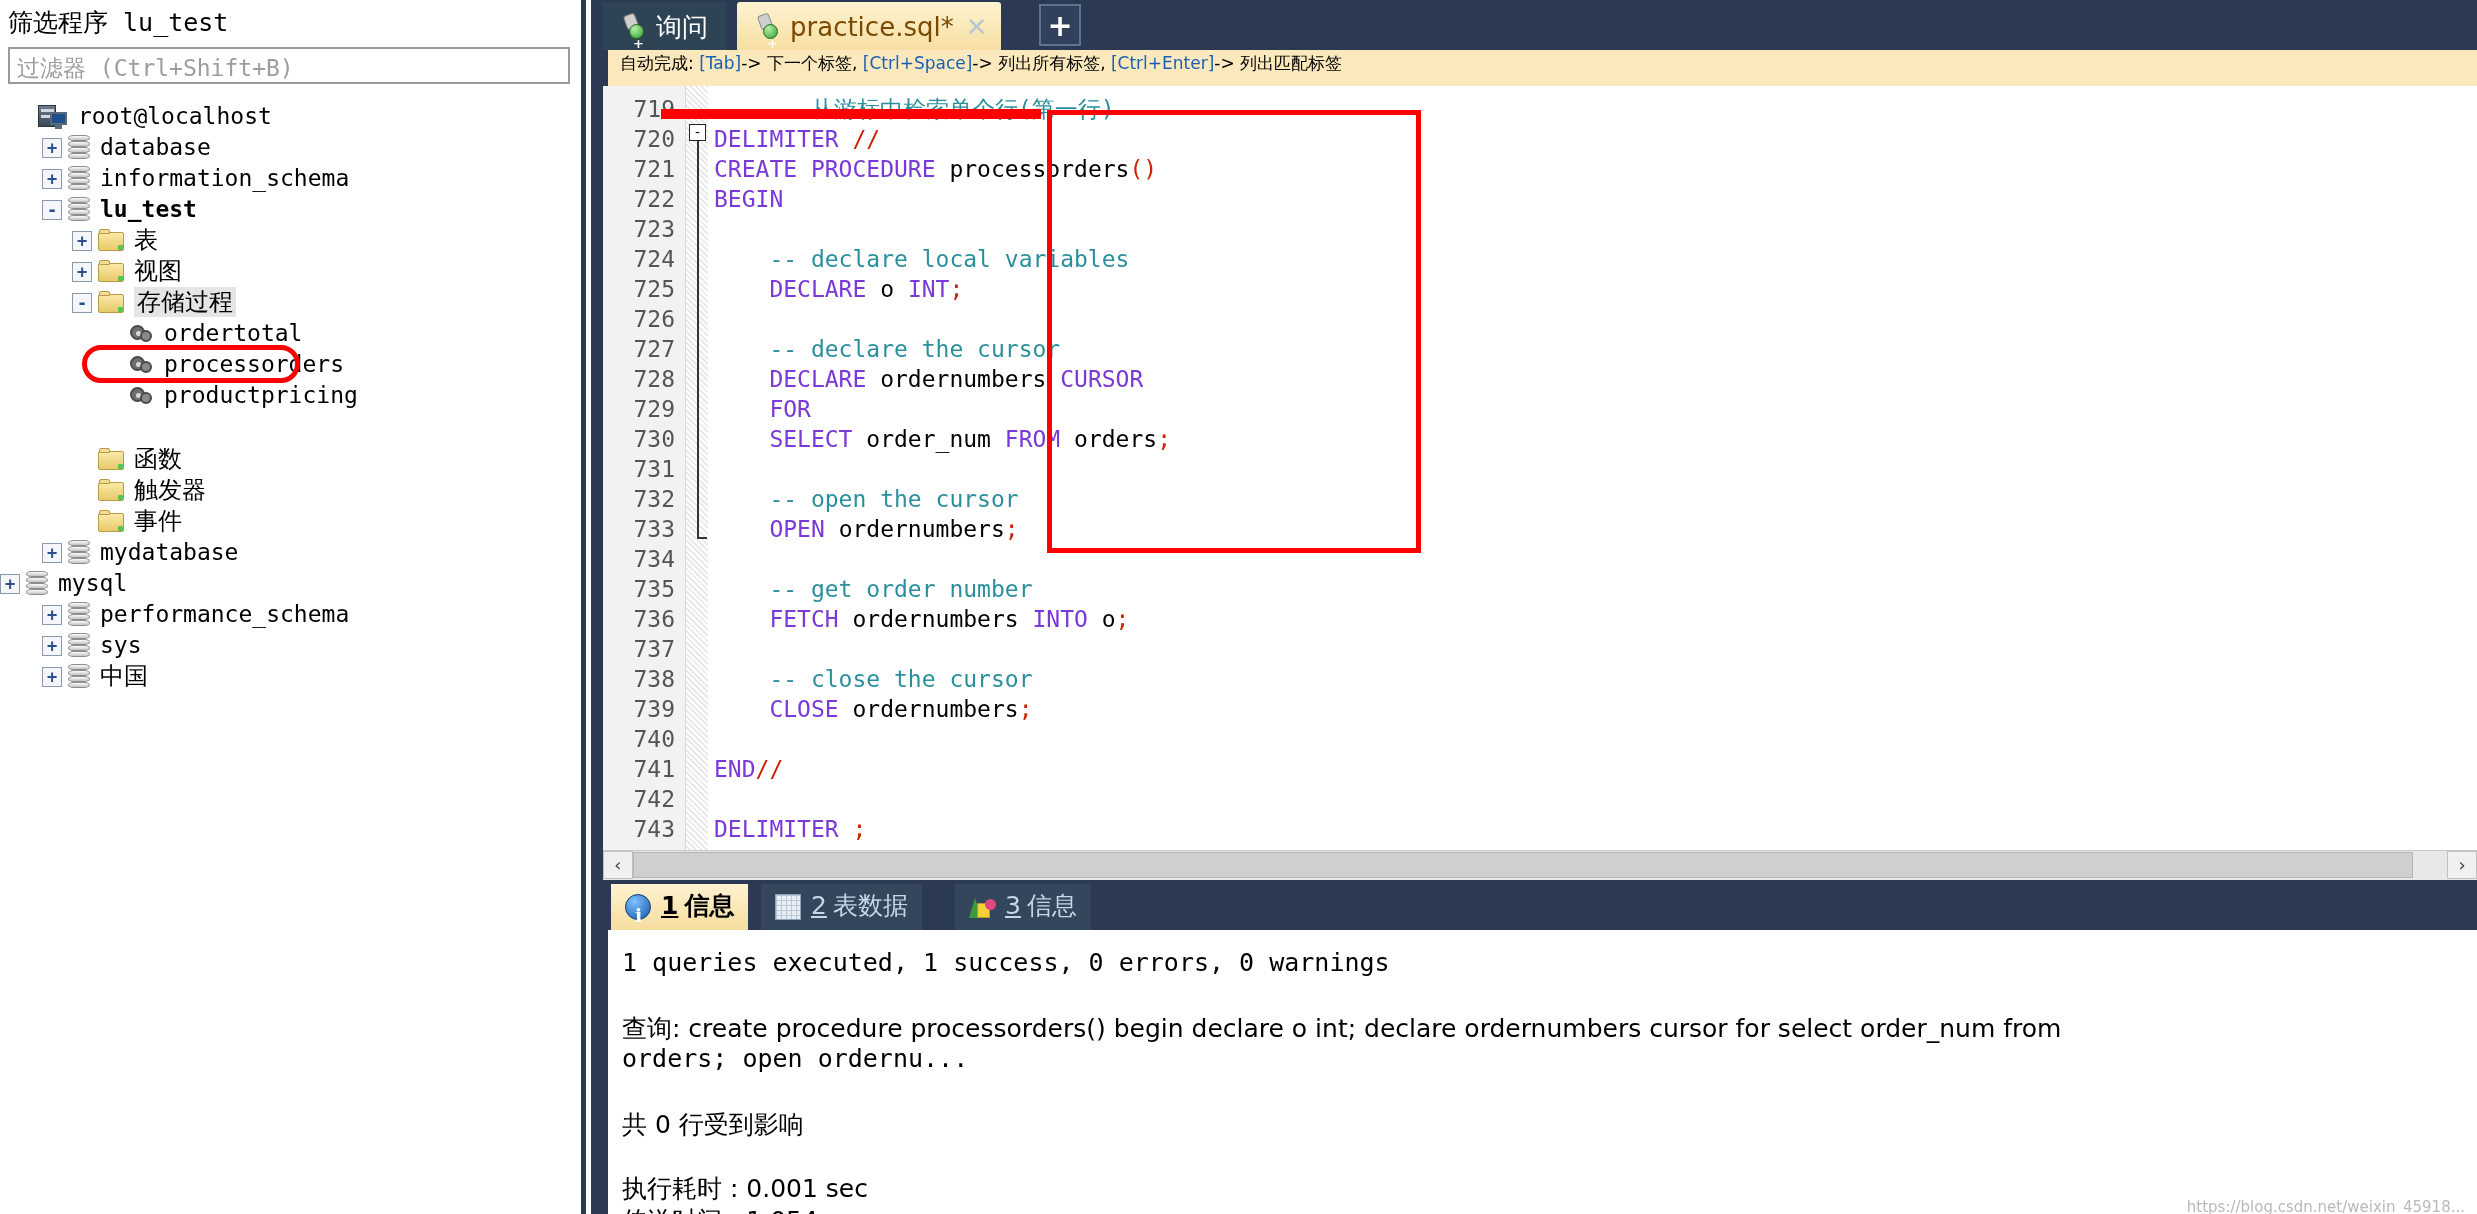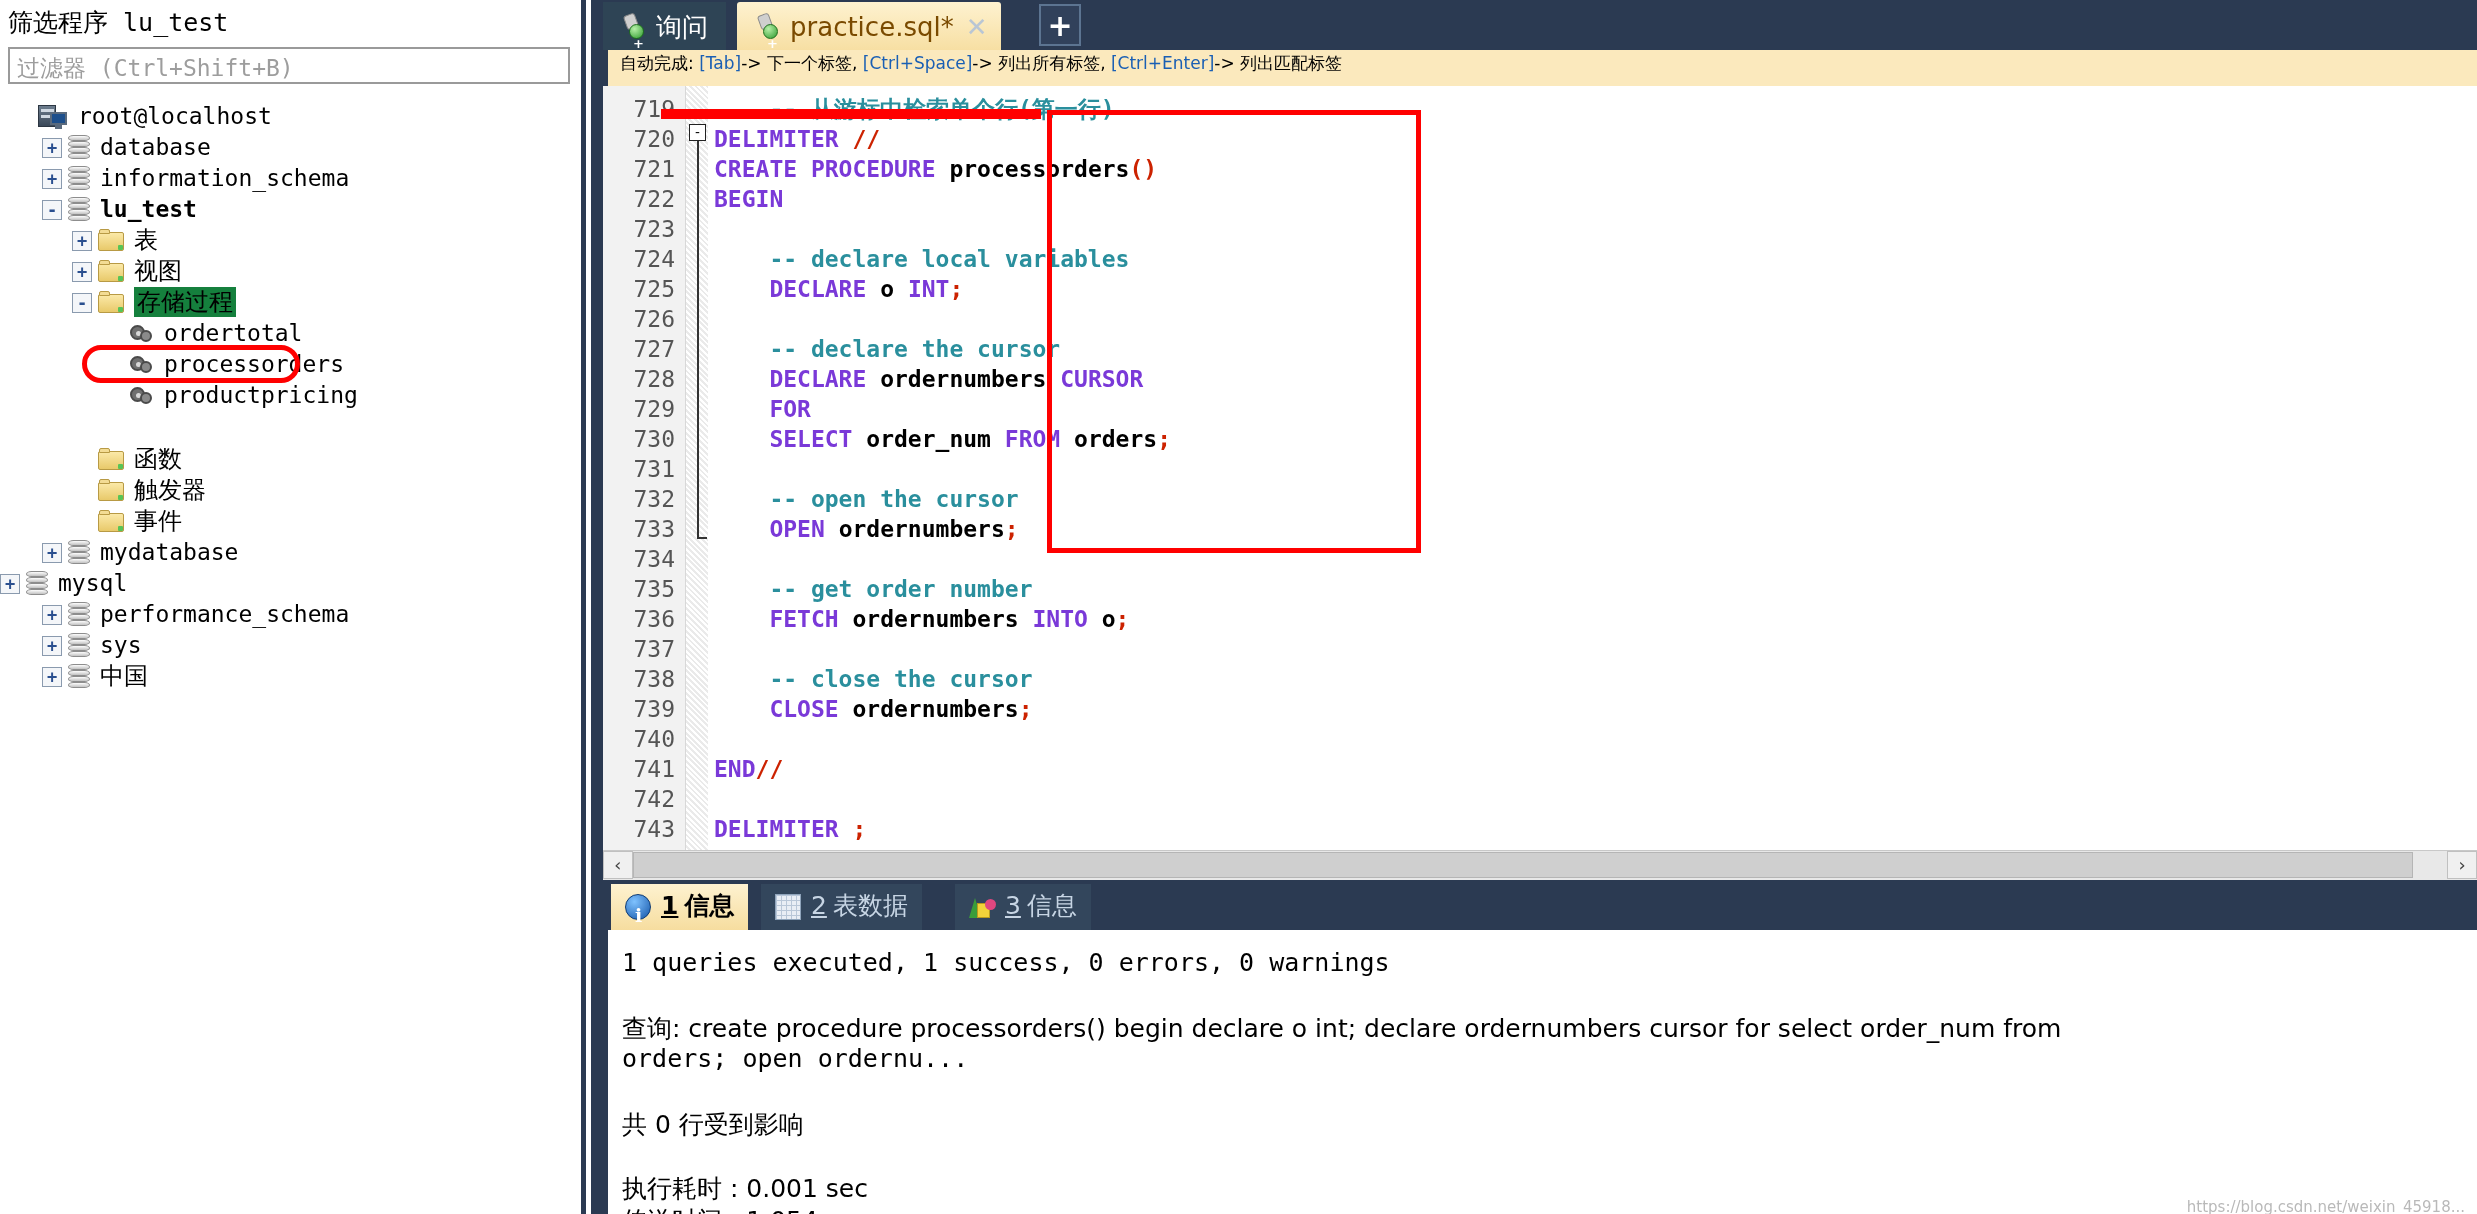--- a/index.html
+++ b/index.html
@@ -40,21 +40,21 @@
     position:relative;height:31px;line-height:31px;white-space:nowrap;
     font-family:"DejaVu Sans Mono","Liberation Mono",monospace;
     font-size:23px;color:#000;
   }
   .node .lbl{vertical-align:middle;}
   .node.bold .lbl{font-weight:bold;}
   .node.cjk .lbl{
     font-family:"DejaVu Sans","Liberation Sans",sans-serif;
     font-size:24px;
   }
-  .node .lbl.sel{background:#15803d;padding:1px 3px;}
+  .node .lbl.sel{background:#e5e5e5;padding:1px 3px;}
 
   .exp{
     display:inline-block;width:20px;height:20px;line-height:18px;
     text-align:center;vertical-align:middle;
     border:1px solid #8a9aae;background:#f4f6f9;
     font-family:"DejaVu Sans Mono",monospace;font-size:17px;color:#2a4f8f;
     margin-right:6px;box-sizing:border-box;font-weight:bold;
   }
   .exp.blank{border:none;background:none;}
 
@@ -143,21 +143,21 @@
     background:#ffffff;overflow:hidden;
   }
   .gutter{
     position:absolute;left:0;top:0;width:82px;height:764px;
     background:#f2f2f2;border-right:1px solid #d8d8d8;
   }
   .foldcol{
     position:absolute;left:83px;top:0;width:22px;height:764px;
     background:repeating-linear-gradient(45deg,#ffffff 0 2px,#eaeaea 2px 4px);
   }
-  .codearea{position:absolute;left:105px;top:0;right:0;height:744px;background:#fff;font-weight:bold;}
+  .codearea{position:absolute;left:105px;top:0;right:0;height:744px;background:#fff;}
   .ln{
     position:absolute;right:10px;height:30px;line-height:30px;text-align:right;
     font-family:"DejaVu Sans Mono","Liberation Mono",monospace;font-size:23px;color:#555;
   }
   .cl{
     position:absolute;left:6px;height:30px;line-height:30px;white-space:pre;
     font-family:"DejaVu Sans Mono","Liberation Mono",monospace;font-size:23px;color:#000;
   }
   .kw{color:#7a39d8;}
   .cm{color:#2a8f9d;}

